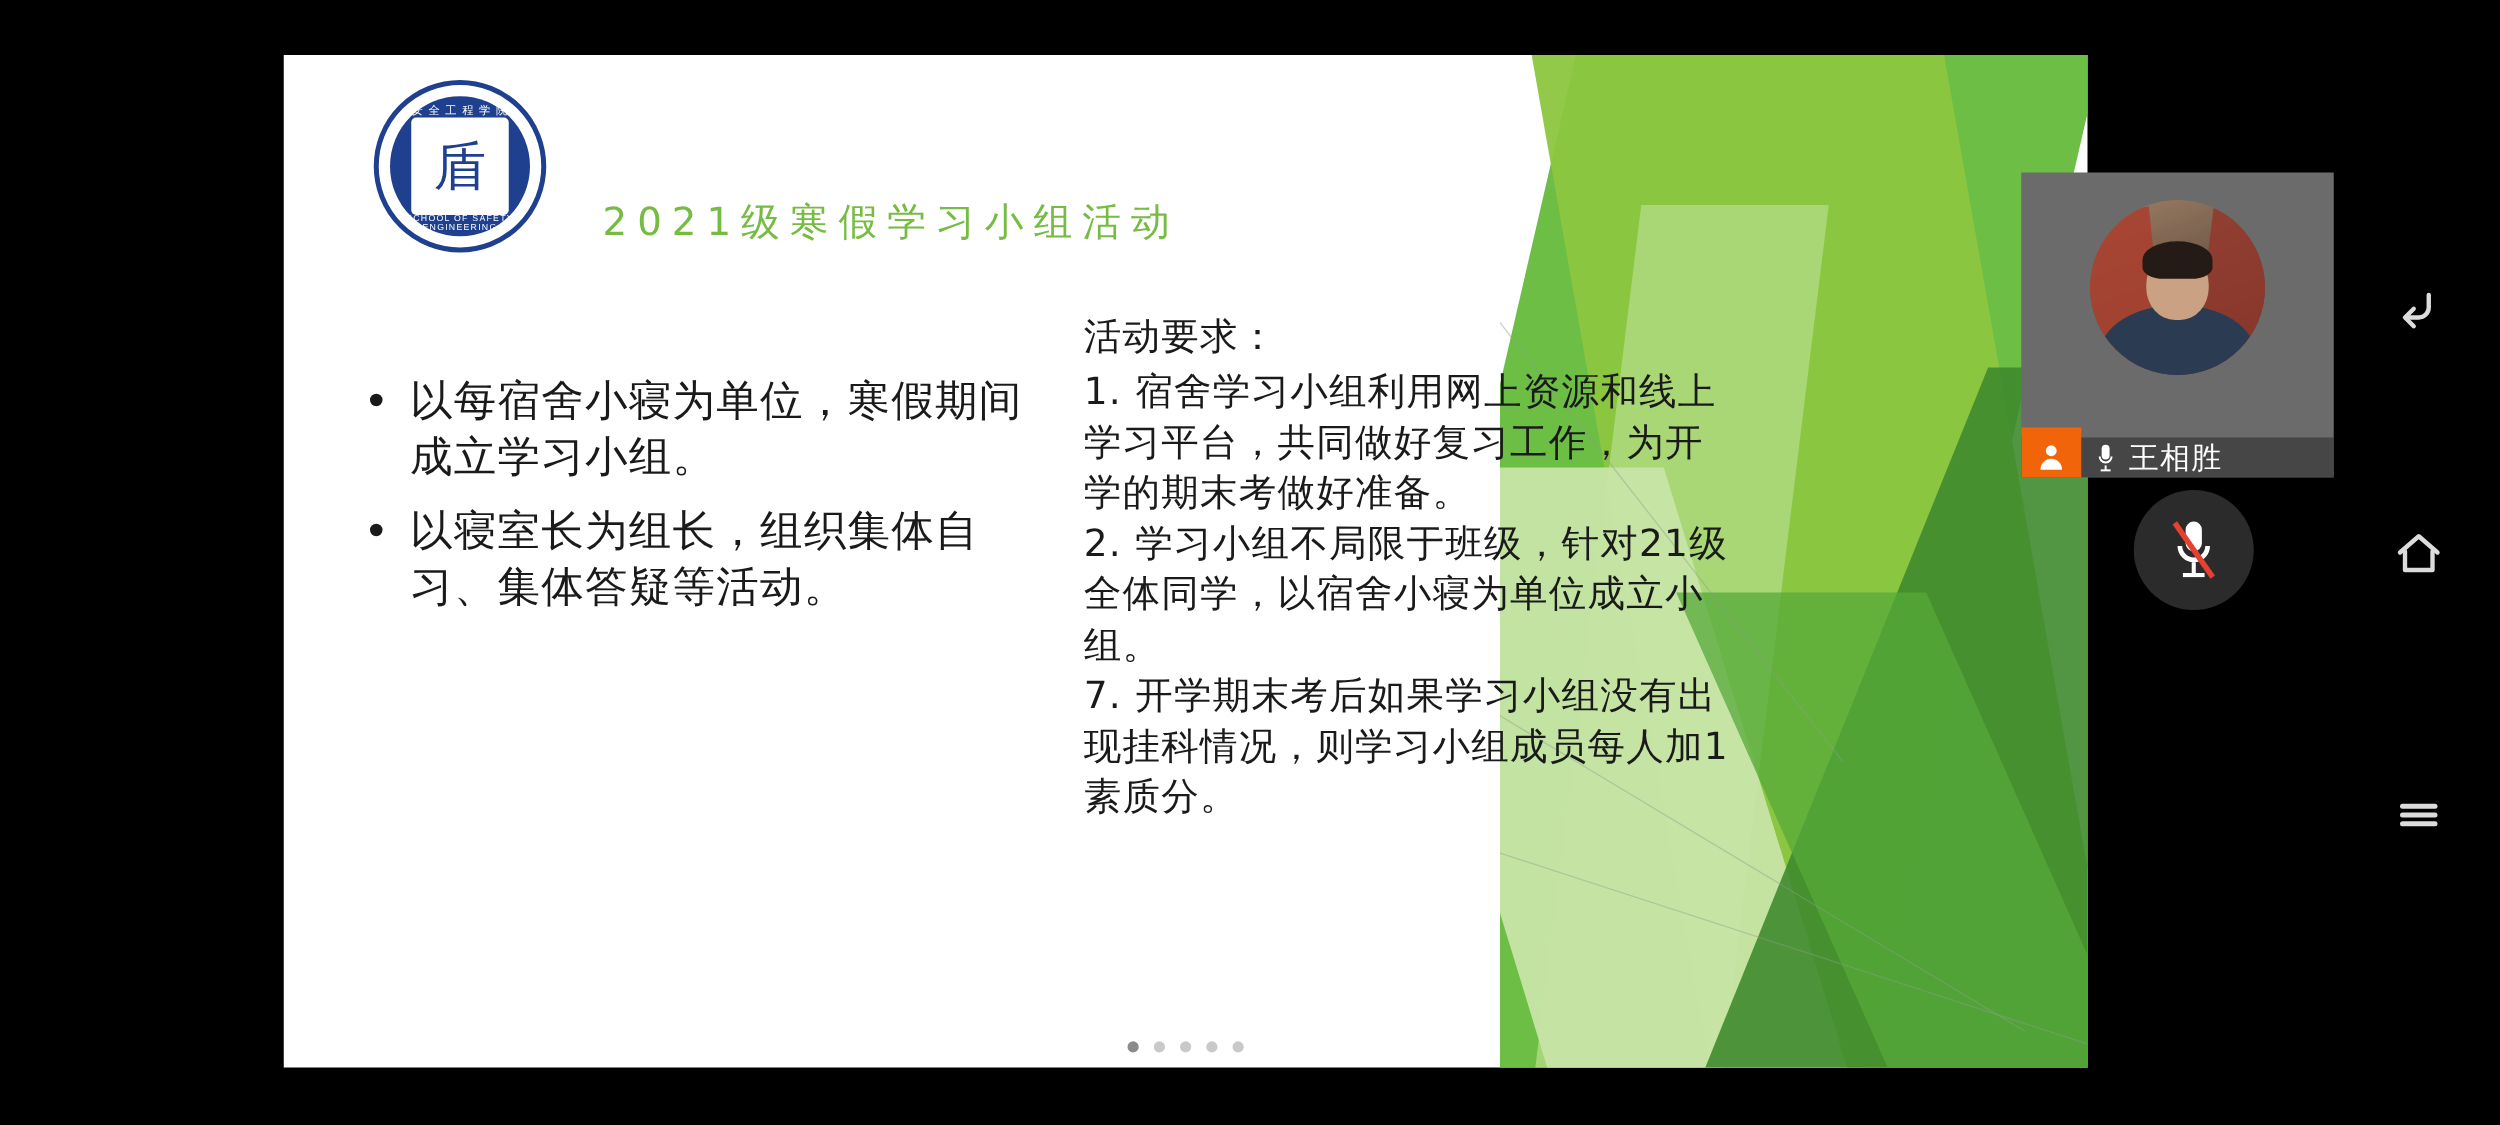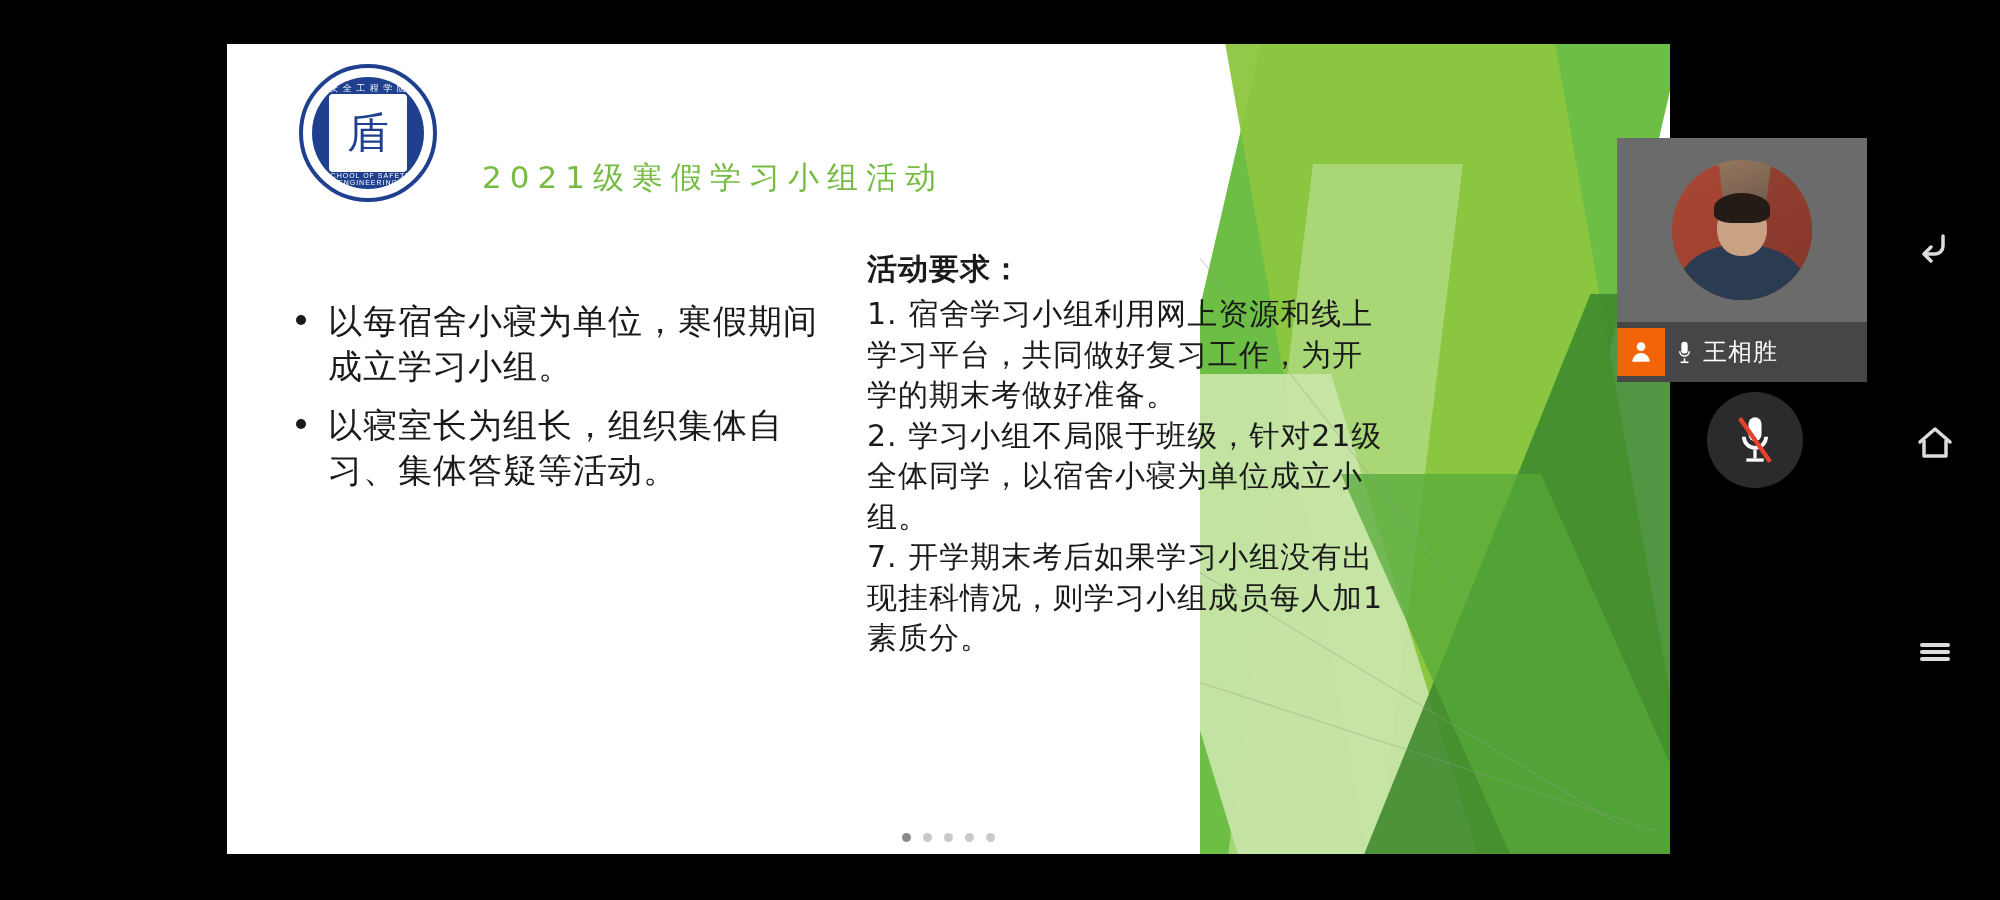--- a/index.html
+++ b/index.html
@@ -164,21 +164,20 @@
     position: absolute;
     left: 640px; top: 205px;
     width: 520px;
   }
   .req-heading {
     font-size: 30px;
     color: #1a1a1a;
     margin-bottom: 4px;
     font-family: "DejaVu Sans", sans-serif;
     letter-spacing: 1px;
-    font-weight: bold;
   }
   .req-line {
     font-size: 30px;
     line-height: 1.35;
     color: #1a1a1a;
     font-family: "DejaVu Sans", sans-serif;
     letter-spacing: 1px;
   }
 
   
@@ -245,21 +244,21 @@
     position: absolute;
     left: 50%; top: 33px;
     transform: translateX(-50%);
     width: 56px; height: 30px;
     background: #241b16;
     border-radius: 50% 50% 30% 30%;
   }
   .video-footer {
     position: absolute;
     left: 0; right: 0; bottom: 0;
-    height: 60px;
+    height: 32px;
     display: flex; align-items: center;
     background: rgba(40,40,40,.55);
   }
   .vf-badge {
     width: 48px; height: 48px;
     background: #f2640a;
     display: flex; align-items: center; justify-content: center;
   }
   .vf-badge svg { width: 26px; height: 26px; fill: #ffffff; }
   .vf-mic { width: 38px; display: flex; align-items: center; justify-content: center; }

